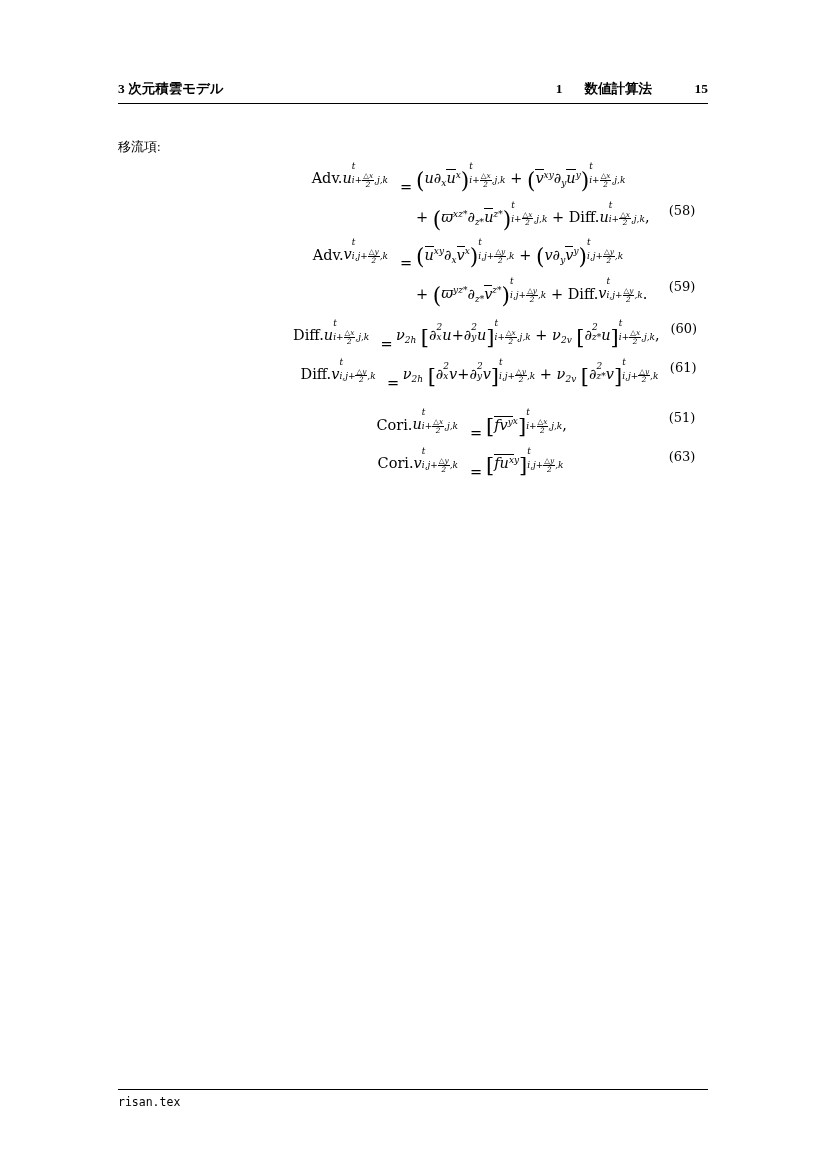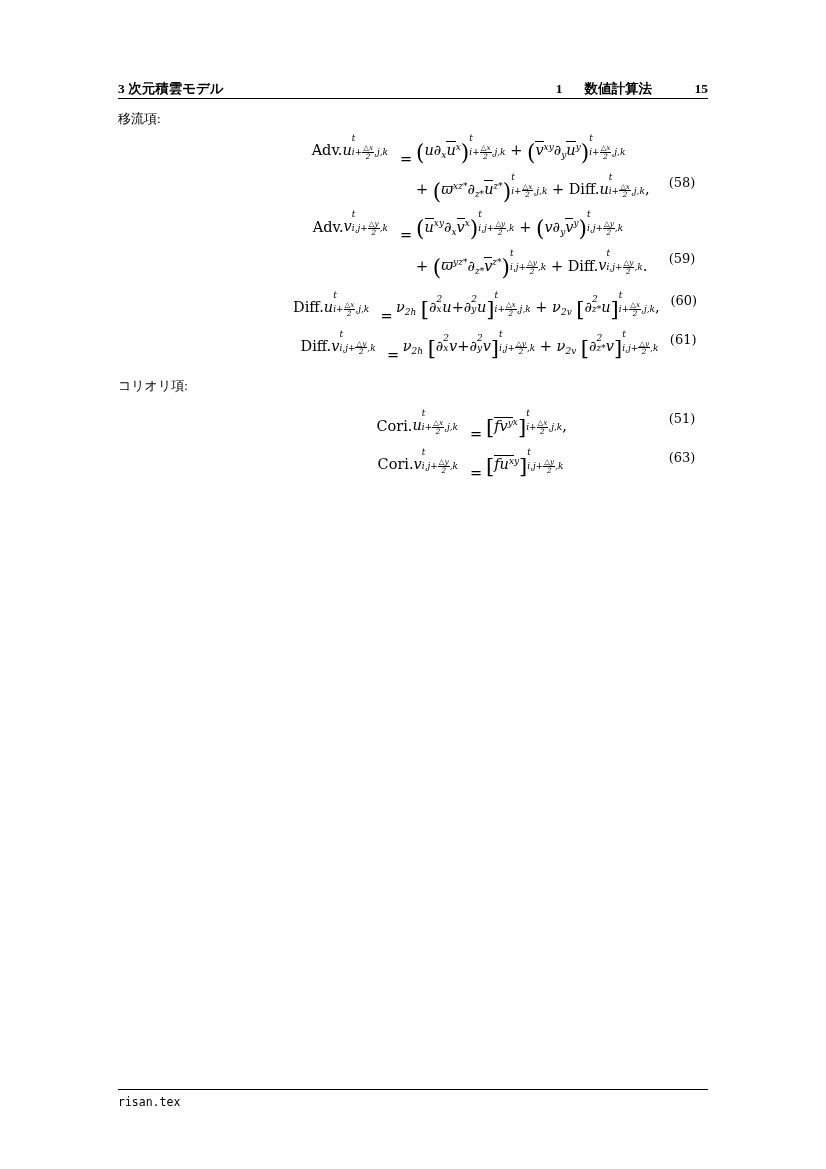--- a/index.html
+++ b/index.html
@@ -25,35 +25,36 @@
     top: 80px;
     width: 590px;
   }
 
   
   .runhead {
     display: flex;
     align-items: baseline;
     font-size: 13.5px;
     font-weight: bold;
+    padding-bottom: 5px;
     border-bottom: 1.1px solid #000;
   }
   .runhead .left { white-space: nowrap; }
   .runhead .spacer { flex: 1 1 auto; }
   .runhead .mid { white-space: nowrap; }
   .runhead .pageno {
     width: 56px;
     text-align: right;
     white-space: nowrap;
   }
 
   
   .secline {
     font-size: 13px;
-    margin-top: 11px;
+    margin-top: 34px;
     margin-bottom: 4px;
   }
 
   
   .eqblock {
     width: 100%;
     margin-top: 6px;
   }
   .eqrow {
     display: flex;
@@ -252,21 +253,20 @@
           <span class="big">[</span><span class="mi">∂</span><span class="subsup"><i class="up">2</i><i>x</i></span><span class="mi">v</span><span class="mr">+</span><span class="mi">∂</span><span class="subsup"><i class="up">2</i><i>y</i></span><span class="mi">v</span><span class="big">]</span><span class="subsup"><i class="up">t</i><i>i,j+<span class="frac"><span class="num">△y</span><span class="den">2</span></span>,k</i></span>
           <span class="mr">+</span>
           <span class="mi">ν</span><span class="sub">2v</span>
           <span class="big">[</span><span class="mi">∂</span><span class="subsup"><i class="up">2</i><i>z*</i></span><span class="mi">v</span><span class="big">]</span><span class="subsup"><i class="up">t</i><i>i,j+<span class="frac"><span class="num">△y</span><span class="den">2</span></span>,k</i></span>
         </div>
         <div class="eq-tag">(61)</div>
       </div>
 
     </div>
 
-    <div class="secline">コリオリ項:</div>
 
     <div class="eqblock" style="margin-top:14px;">
 
       <div class="eqrow m">
         <div class="eq-lhs" style="width:340px;">
           <span class="mr">Cori.</span><span class="mi">u</span><span class="subsup"><i class="up">t</i><i>i+<span class="frac"><span class="num">△x</span><span class="den">2</span></span>,j,k</i></span>
         </div>
         <div class="eq-eq mr">=</div>
         <div class="eq-rhs">
           <span class="big">[</span><span class="ovl"><span class="mi">f</span><span class="ovl mi">v</span><span class="sup">y</span></span><span class="sup">x</span><span class="big">]</span><span class="subsup"><i class="up">t</i><i>i+<span class="frac"><span class="num">△x</span><span class="den">2</span></span>,j,k</i></span><span class="mr">,</span>

